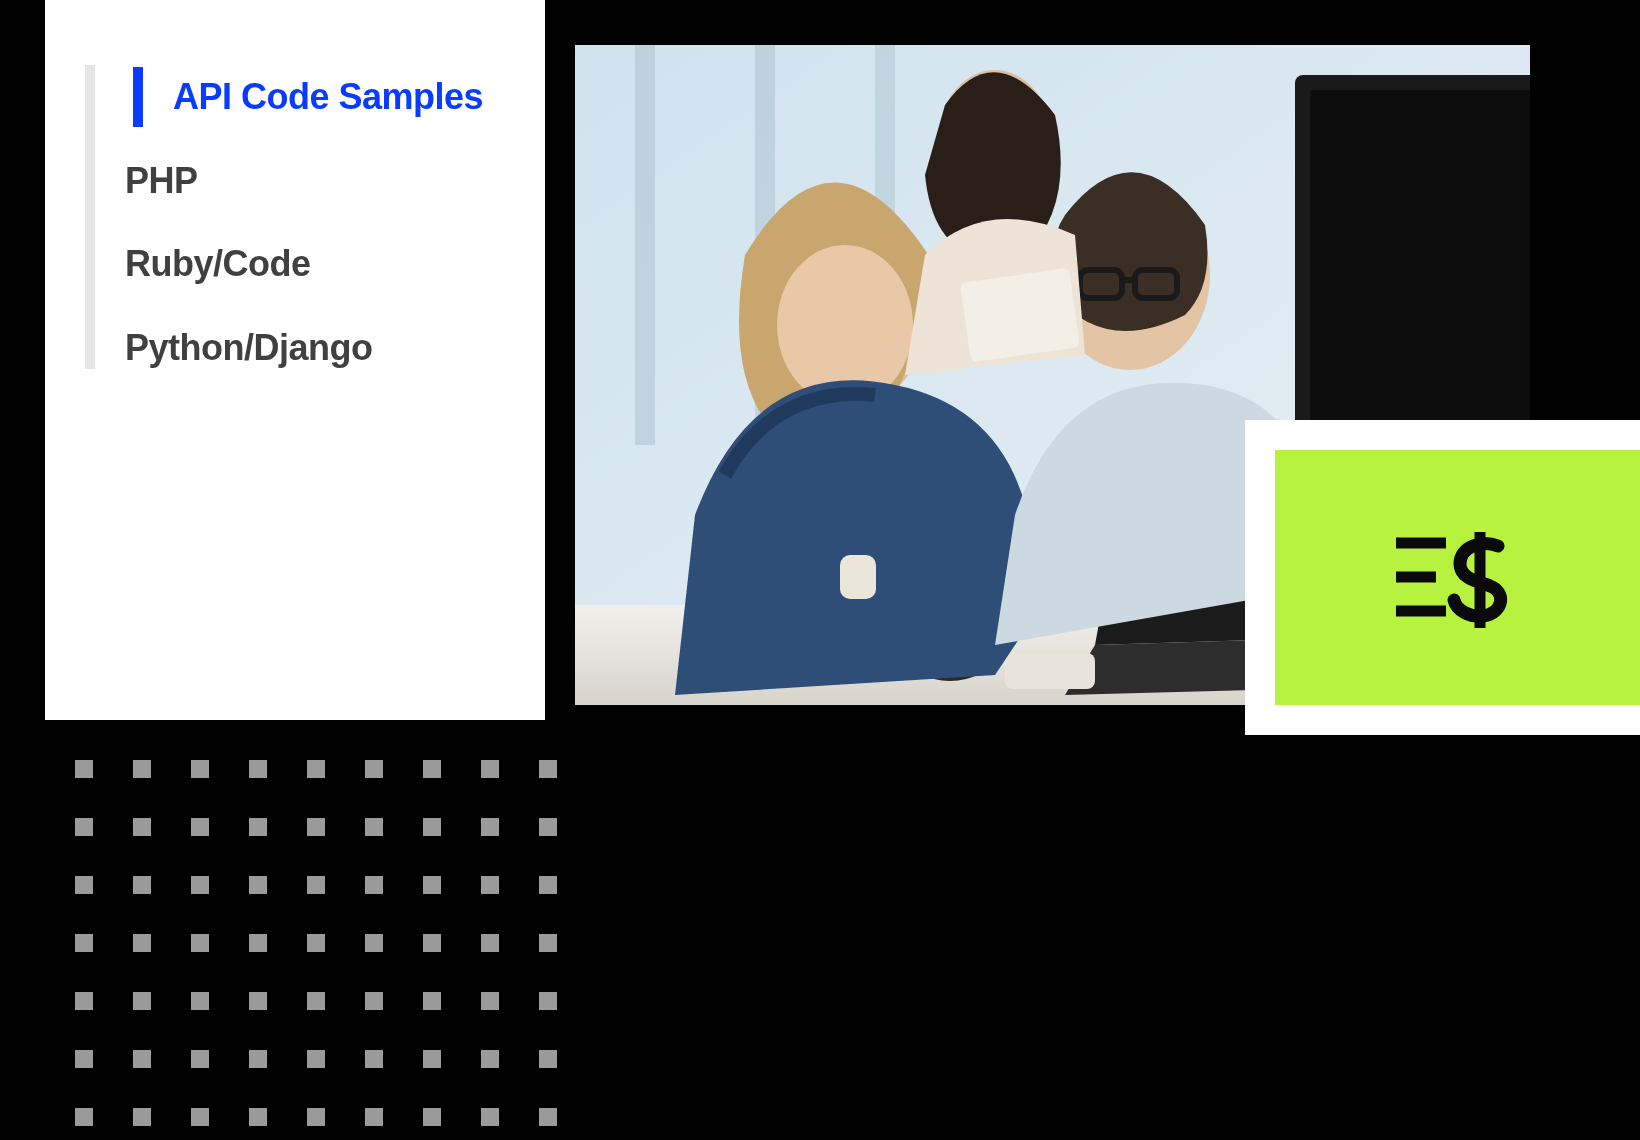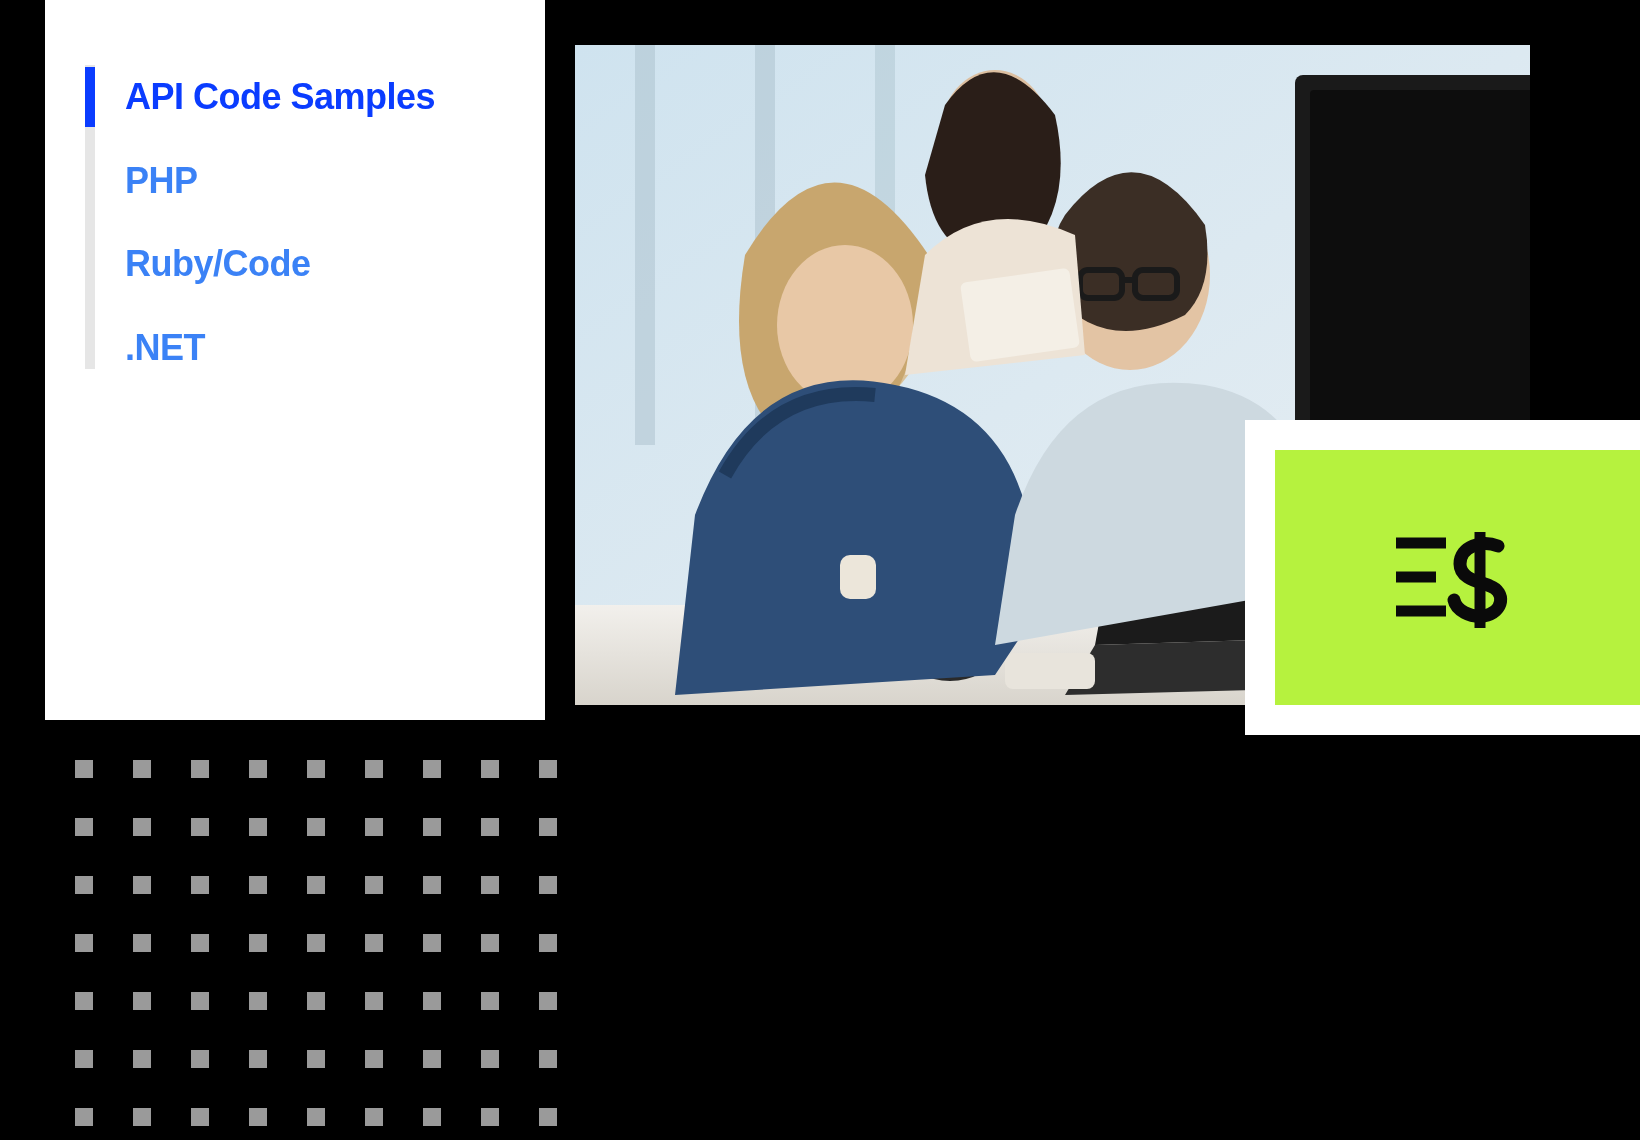--- a/index.html
+++ b/index.html
@@ -34,28 +34,29 @@
       bottom: 20px;
       width: 10px;
       background: #e6e6e6;
     }
 
     .nav-item {
       position: relative;
       padding: 22px 0 22px 40px;
       font-size: 36px;
       font-weight: 700;
-      color: #3b82f6;
+      color: #404040;
       line-height: 1.1;
       cursor: pointer;
       letter-spacing: -0.5px;
     }
 
     .nav-item.active {
       color: #0a3cff;
+      margin-left: 48px;
     }
 
     .nav-item.active::before {
       content: "";
       position: absolute;
       left: 0;
       top: 12px;
       bottom: 12px;
       width: 10px;
       background: #0a3cff;
@@ -123,21 +124,21 @@
     <div class="nav-item active">
       <span>API Code Samples</span>
     </div>
     <div class="nav-item">
       <span>PHP</span>
     </div>
     <div class="nav-item">
       <span>Ruby/Code</span>
     </div>
     <div class="nav-item">
-      <span>.NET</span>
+      <span>Python/Django</span>
     </div>
   </div>
 </div>
 
 <div class="photo">
   <svg viewBox="0 0 955 660" preserveAspectRatio="xMidYMid slice">
 
     <defs>
       <linearGradient id="sky" x1="0" y1="0" x2="1" y2="1">
         <stop offset="0" stop-color="#cfe3ef"></stop>

